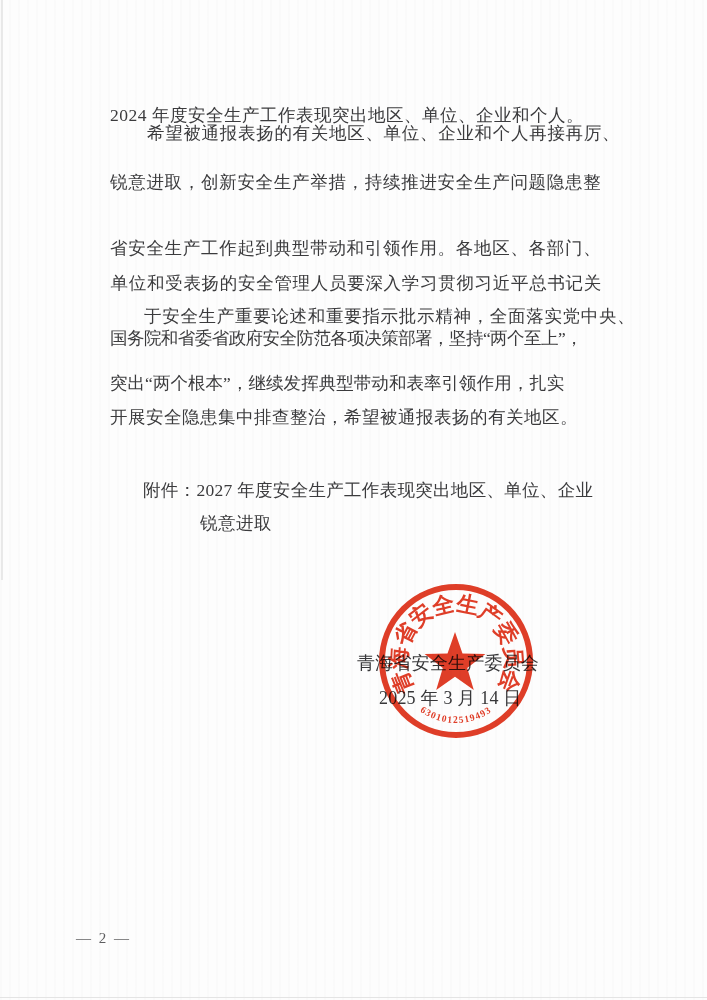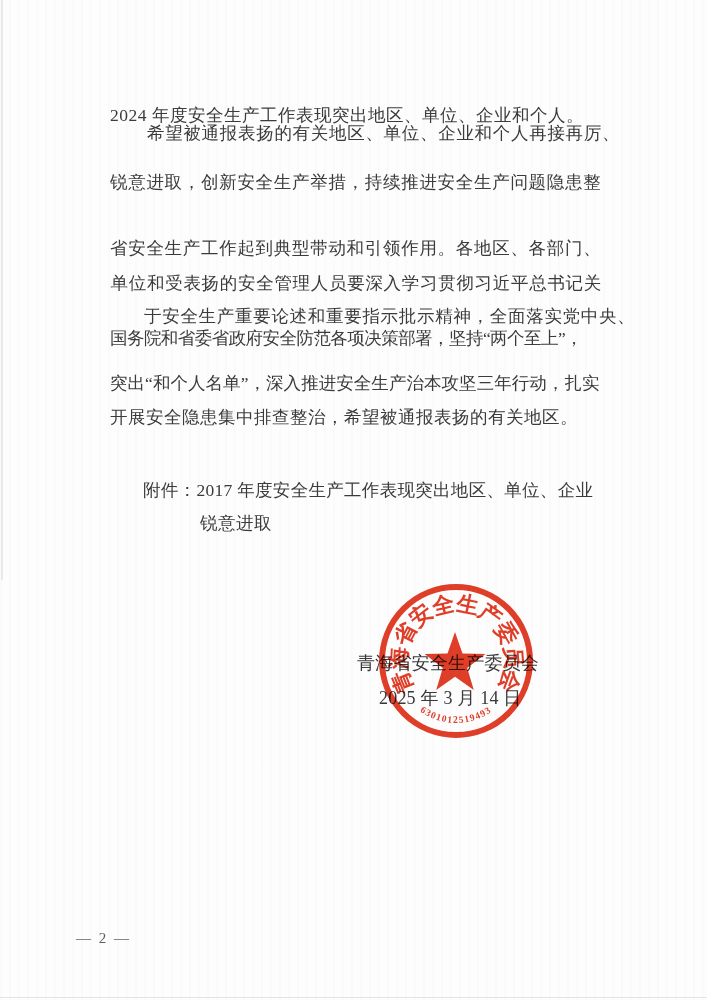--- a/index.html
+++ b/index.html
@@ -90,24 +90,24 @@
 
 <div class="page">
 
   <div class="line l0 sp05">2024 年度安全生产工作表现突出地区、单位、企业和个人。</div>
   <div class="line l1 sp07 ind2">希望被通报表扬的有关地区、单位、企业和个人再接再厉、</div>
   <div class="line l2 sp07">锐意进取，创新安全生产举措，持续推进安全生产问题隐患整</div>
   <div class="line l4 sp07">省安全生产工作起到典型带动和引领作用。各地区、各部门、</div>
   <div class="line l5 sp07">单位和受表扬的安全管理人员要深入学习贯彻习近平总书记关</div>
   <div class="line l6 sp07">于安全生产重要论述和重要指示批示精神，全面落实党中央、</div>
   <div class="line l7 spn">国务院和省委省政府安全防范各项决策部署，坚持“两个至上”，</div>
-  <div class="line l8 sp00">突出“和个人名单”，深入推进安全生产治本攻坚三年行动，扎实</div>
+  <div class="line l8 sp00">突出“两个根本”，继续发挥典型带动和表率引领作用，扎实</div>
   <div class="line l9 sp05">开展安全隐患集中排查整治，希望被通报表扬的有关地区。</div>
 
-  <div class="line a0 sp03 indA">附件：2017 年度安全生产工作表现突出地区、单位、企业</div>
+  <div class="line a0 sp03 indA">附件：2027 年度安全生产工作表现突出地区、单位、企业</div>
   <div class="line a1 sp05 indB">锐意进取</div>
 
   <div class="sig">青海省安全生产委员会</div>
   <div class="date">2025 年 3 月 14 日</div>
 
   <div class="seal">
     <svg viewBox="0 0 170 170" xmlns="http://www.w3.org/2000/svg">
       <defs>
         <path id="arcTop" d="M 43.6,113 A 50,50 0 1 1 126.4,113" fill="none"></path>
         <path id="arcBottom" d="M 31.3,116 A 62,62 0 0 0 138.7,116" fill="none"></path>

